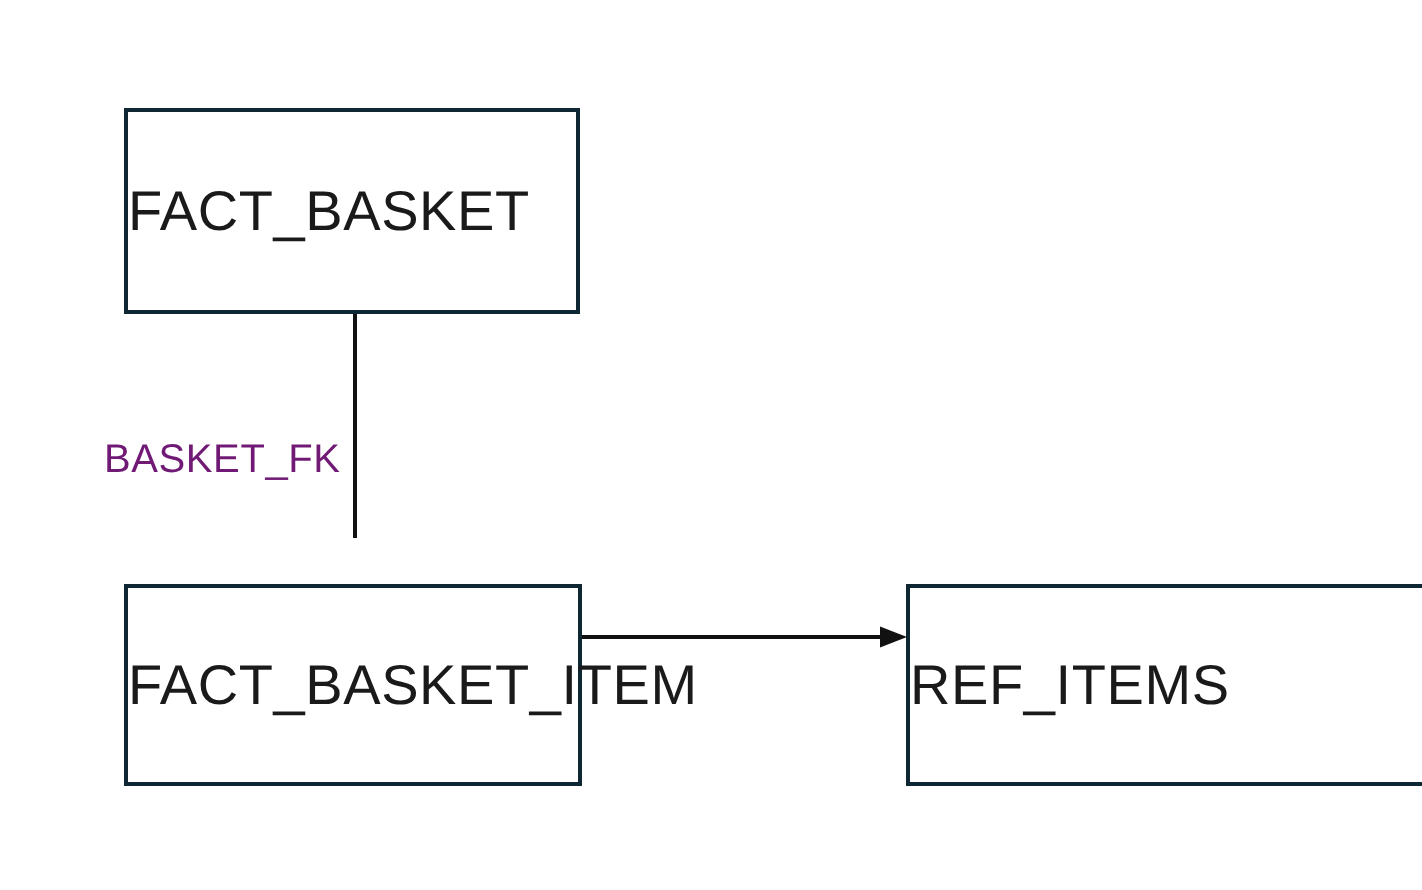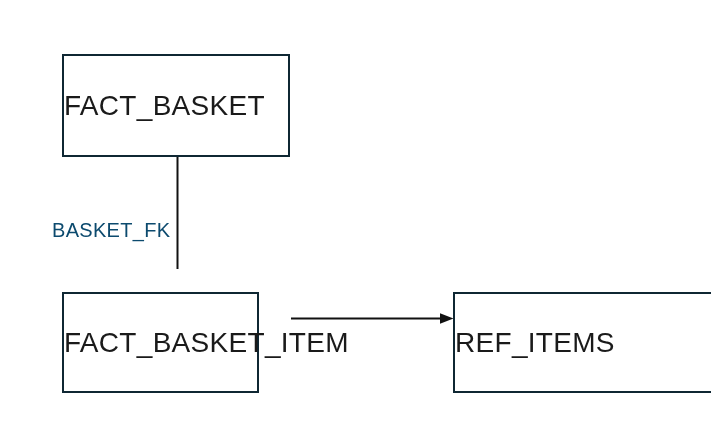--- a/index.html
+++ b/index.html
@@ -23,30 +23,30 @@
     background: #ffffff;
     display: flex;
     align-items: center;
     justify-content: flex-start;
     font-size: 28px;
     letter-spacing: 0.3px;
     white-space: nowrap;
     margin-top: 24px;
   }
   #box-fact-basket      { left: 62px;  top: 30px;  width: 228px; height: 103px; }
-  #box-fact-basket-item { left: 62px;  top: 268px; width: 197px; height: 101px; }
+  #box-fact-basket-item { left: 62px;  top: 268px; width: 229px; height: 101px; }
   #box-ref-items        { left: 453px; top: 268px; width: 272px; height: 101px; }
 
   .edge-label {
     position: absolute;
     font-size: 20px;
     letter-spacing: 0.3px;
     line-height: 22px;
     white-space: nowrap;
-    color: #0c4a6e;
+    color: #701a75;
   }
   #label-basket-fk { left: 52px;  top: 219px; }
   #label-item-fk   { left: 299px; top: 283px; }
 
   svg.arrow-layer {
     position: absolute;
     left: 0;
     top: 0;
     width: 711px;
     height: 445px;

